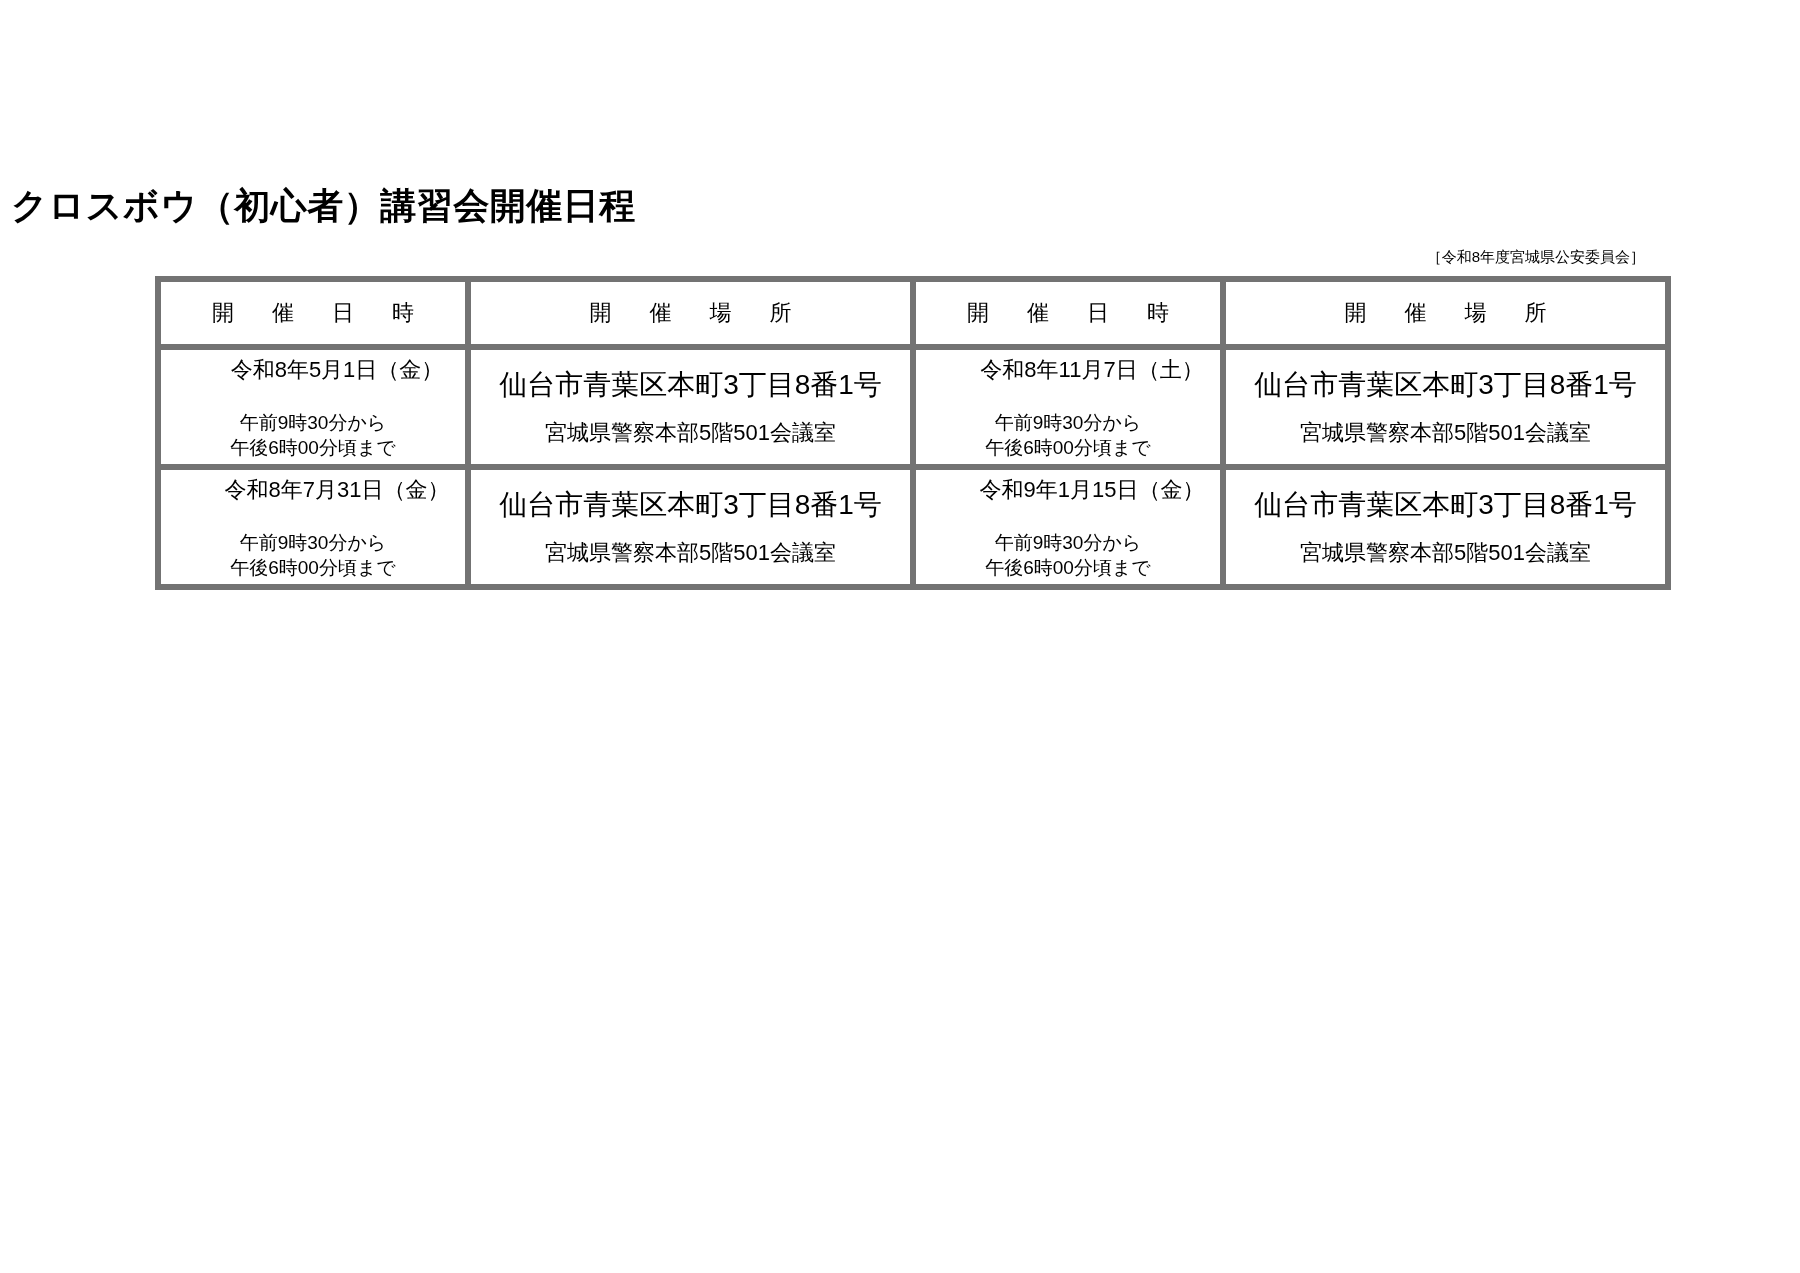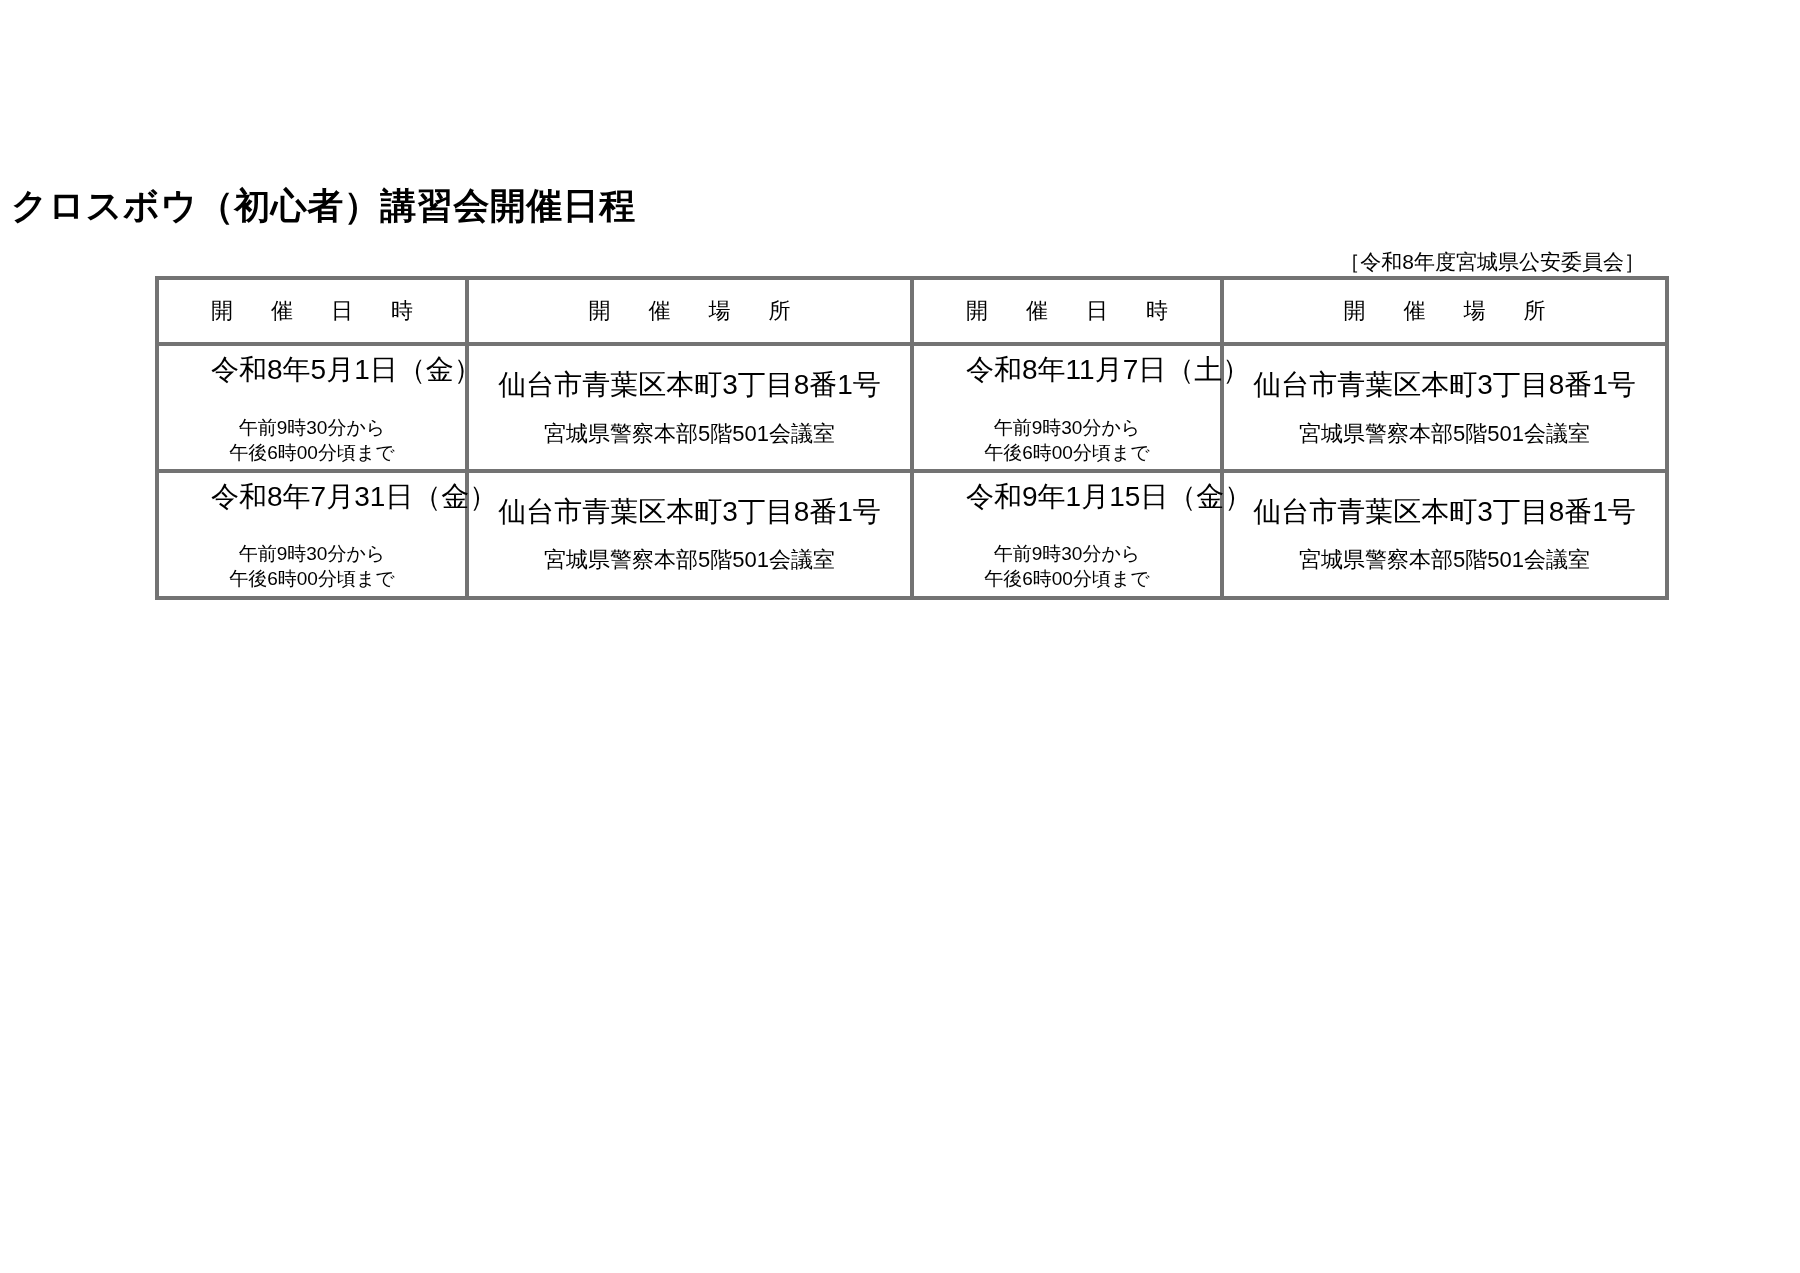--- a/index.html
+++ b/index.html
@@ -28,34 +28,34 @@
     width: 1800px;
     font-size: 36px;
     font-weight: bold;
     letter-spacing: 0.5px;
     white-space: nowrap;
   }
   .authority-line {
     position: absolute;
     top: 248px;
     right: 155px;
-    font-size: 21px;
+    font-size: 15px;
     white-space: nowrap;
   }
   .schedule-table {
     position: absolute;
     top: 276px;
     left: 155px;
     width: 1490px;
     border-collapse: collapse;
     table-layout: fixed;
   }
   .schedule-table th,
   .schedule-table td {
-    border: 4px solid #737373;
+    border: 6px solid #737373;
     text-align: center;
     vertical-align: middle;
     padding: 4px;
   }
   .schedule-table col.c-date { width: 310px; }
   .schedule-table col.c-place { width: 445px; }
   .hdr {
     height: 54px;
     font-size: 22px;
     font-weight: normal;
@@ -64,21 +64,21 @@
   }
   .cell-date {
     height: 96px;
     padding: 8px 4px 10px 4px;
   }
   .cell-place {
     height: 96px;
     padding: 8px 4px 10px 4px;
   }
   .date-main {
-    font-size: 28px;
+    font-size: 22px;
     line-height: 1.45;
     white-space: nowrap;
     margin-left: 48px;
   }
   .time-block {
     font-size: 19px;
     line-height: 1.32;
     margin-top: 24px;
     white-space: nowrap;
   }

